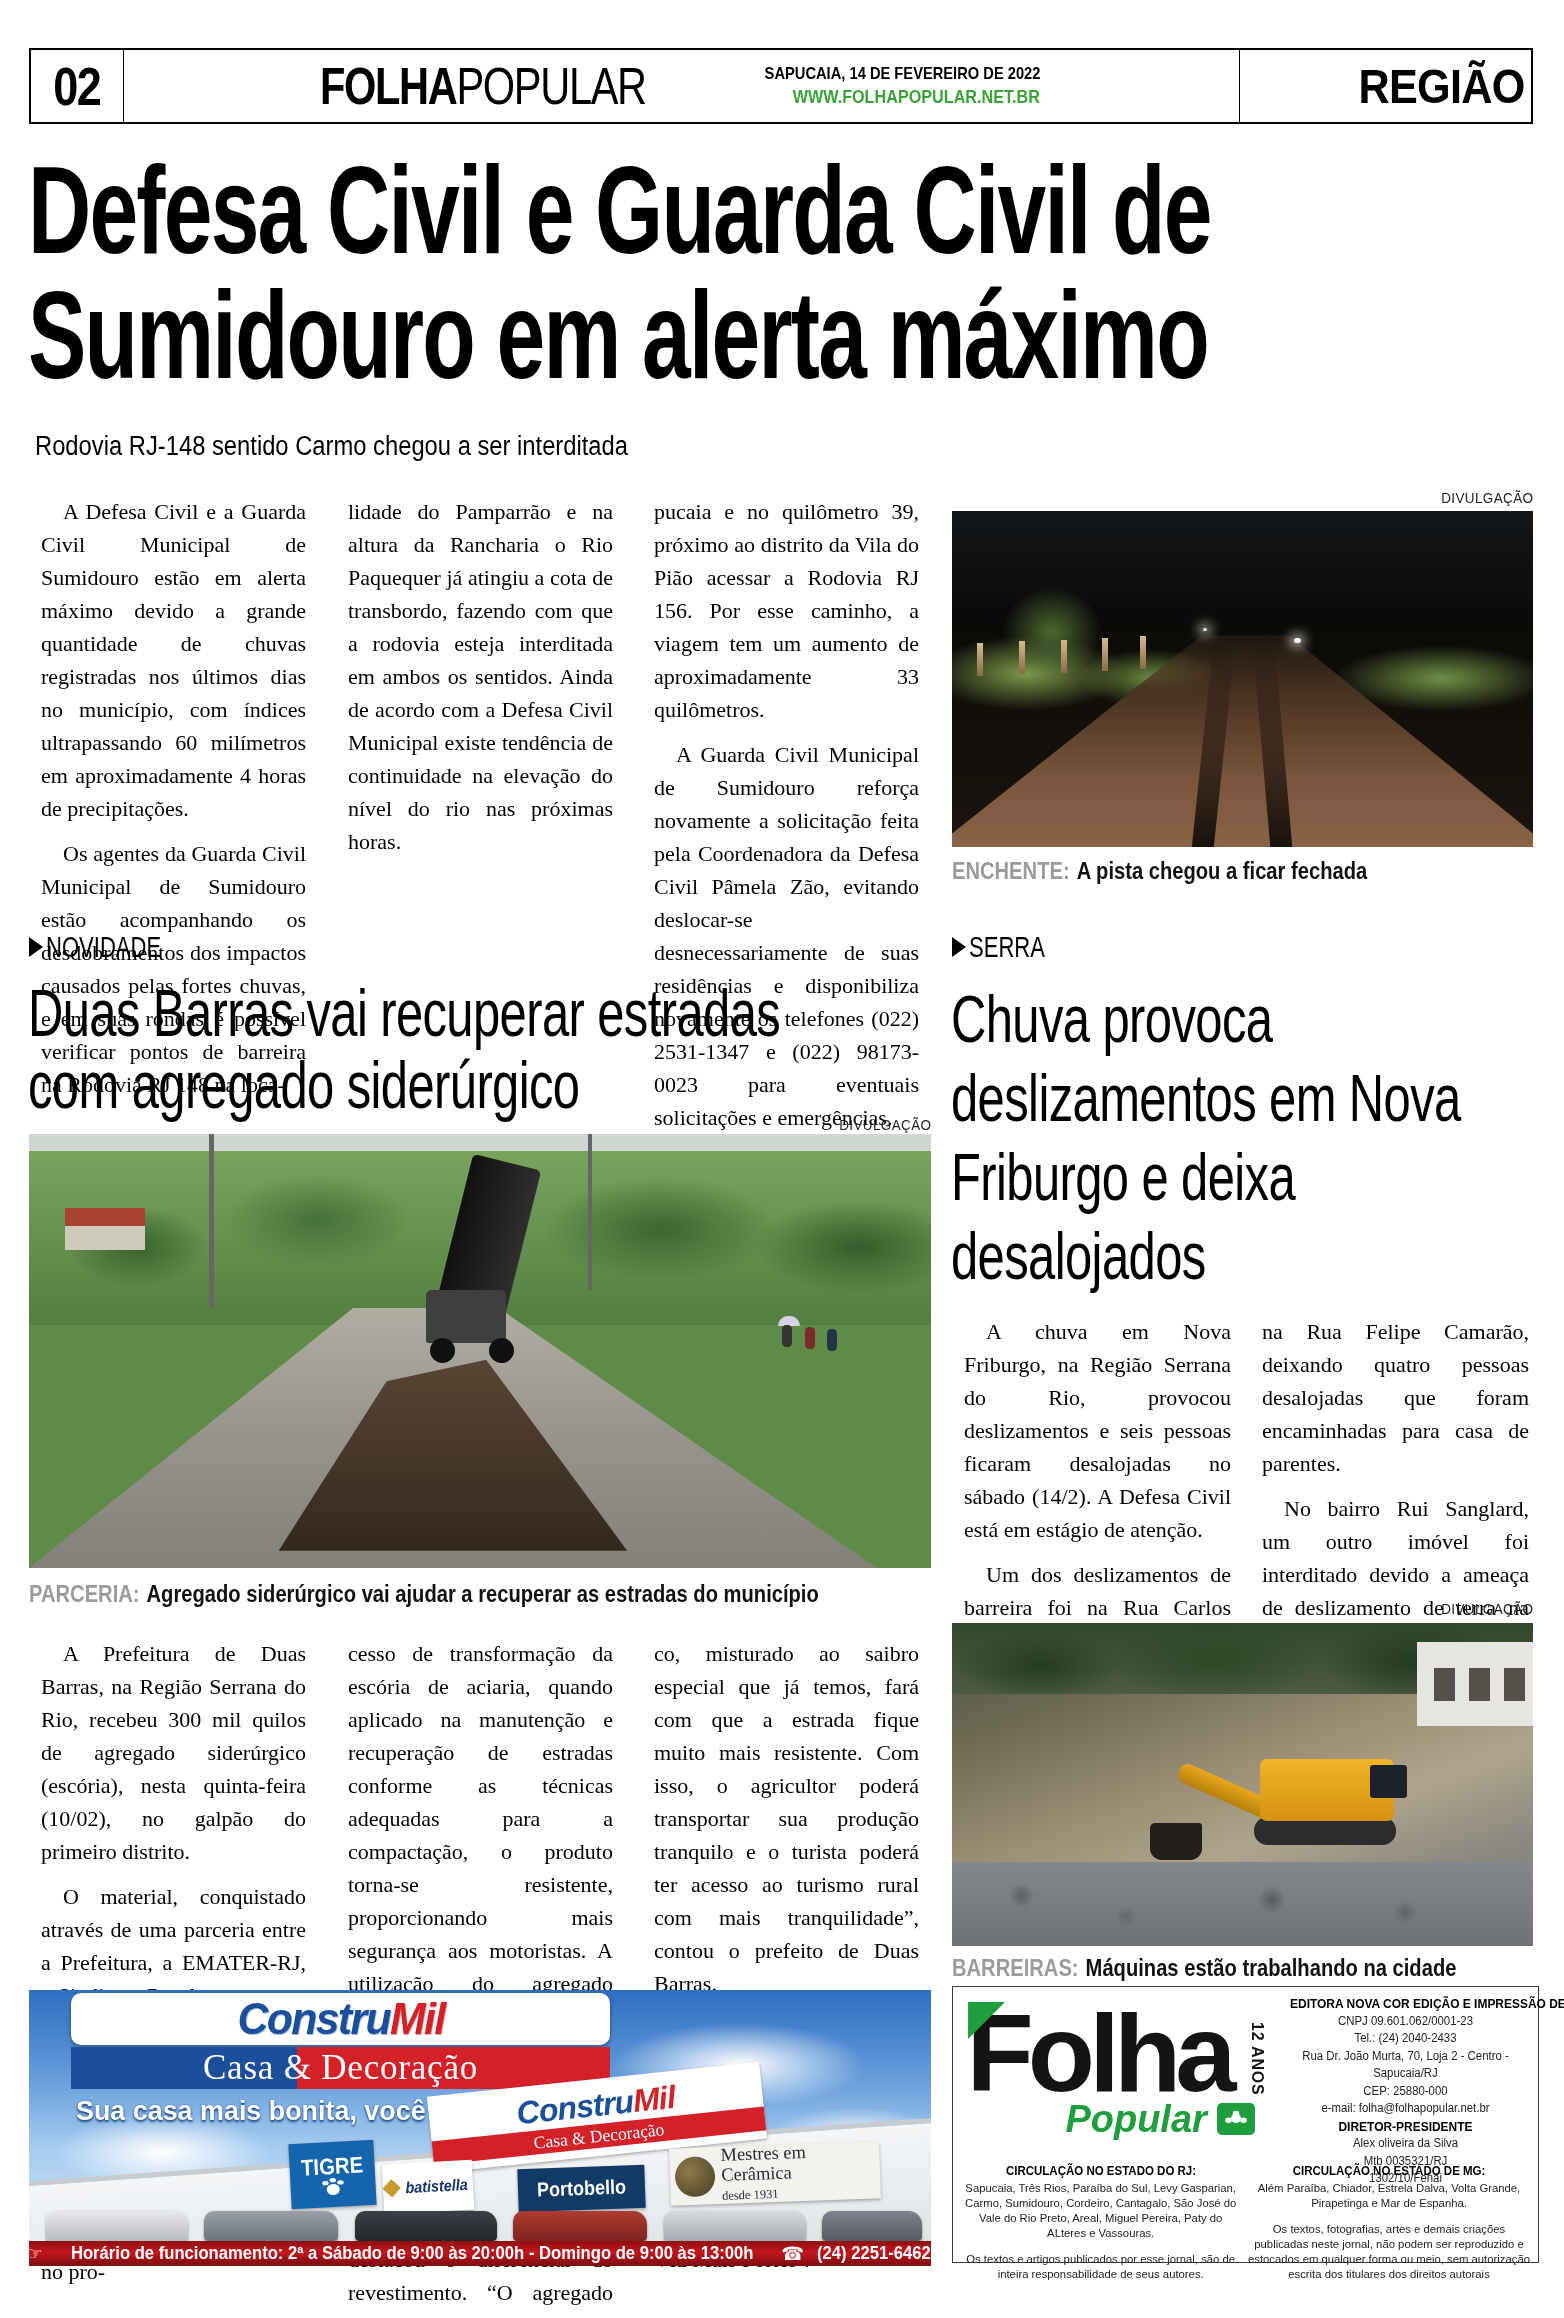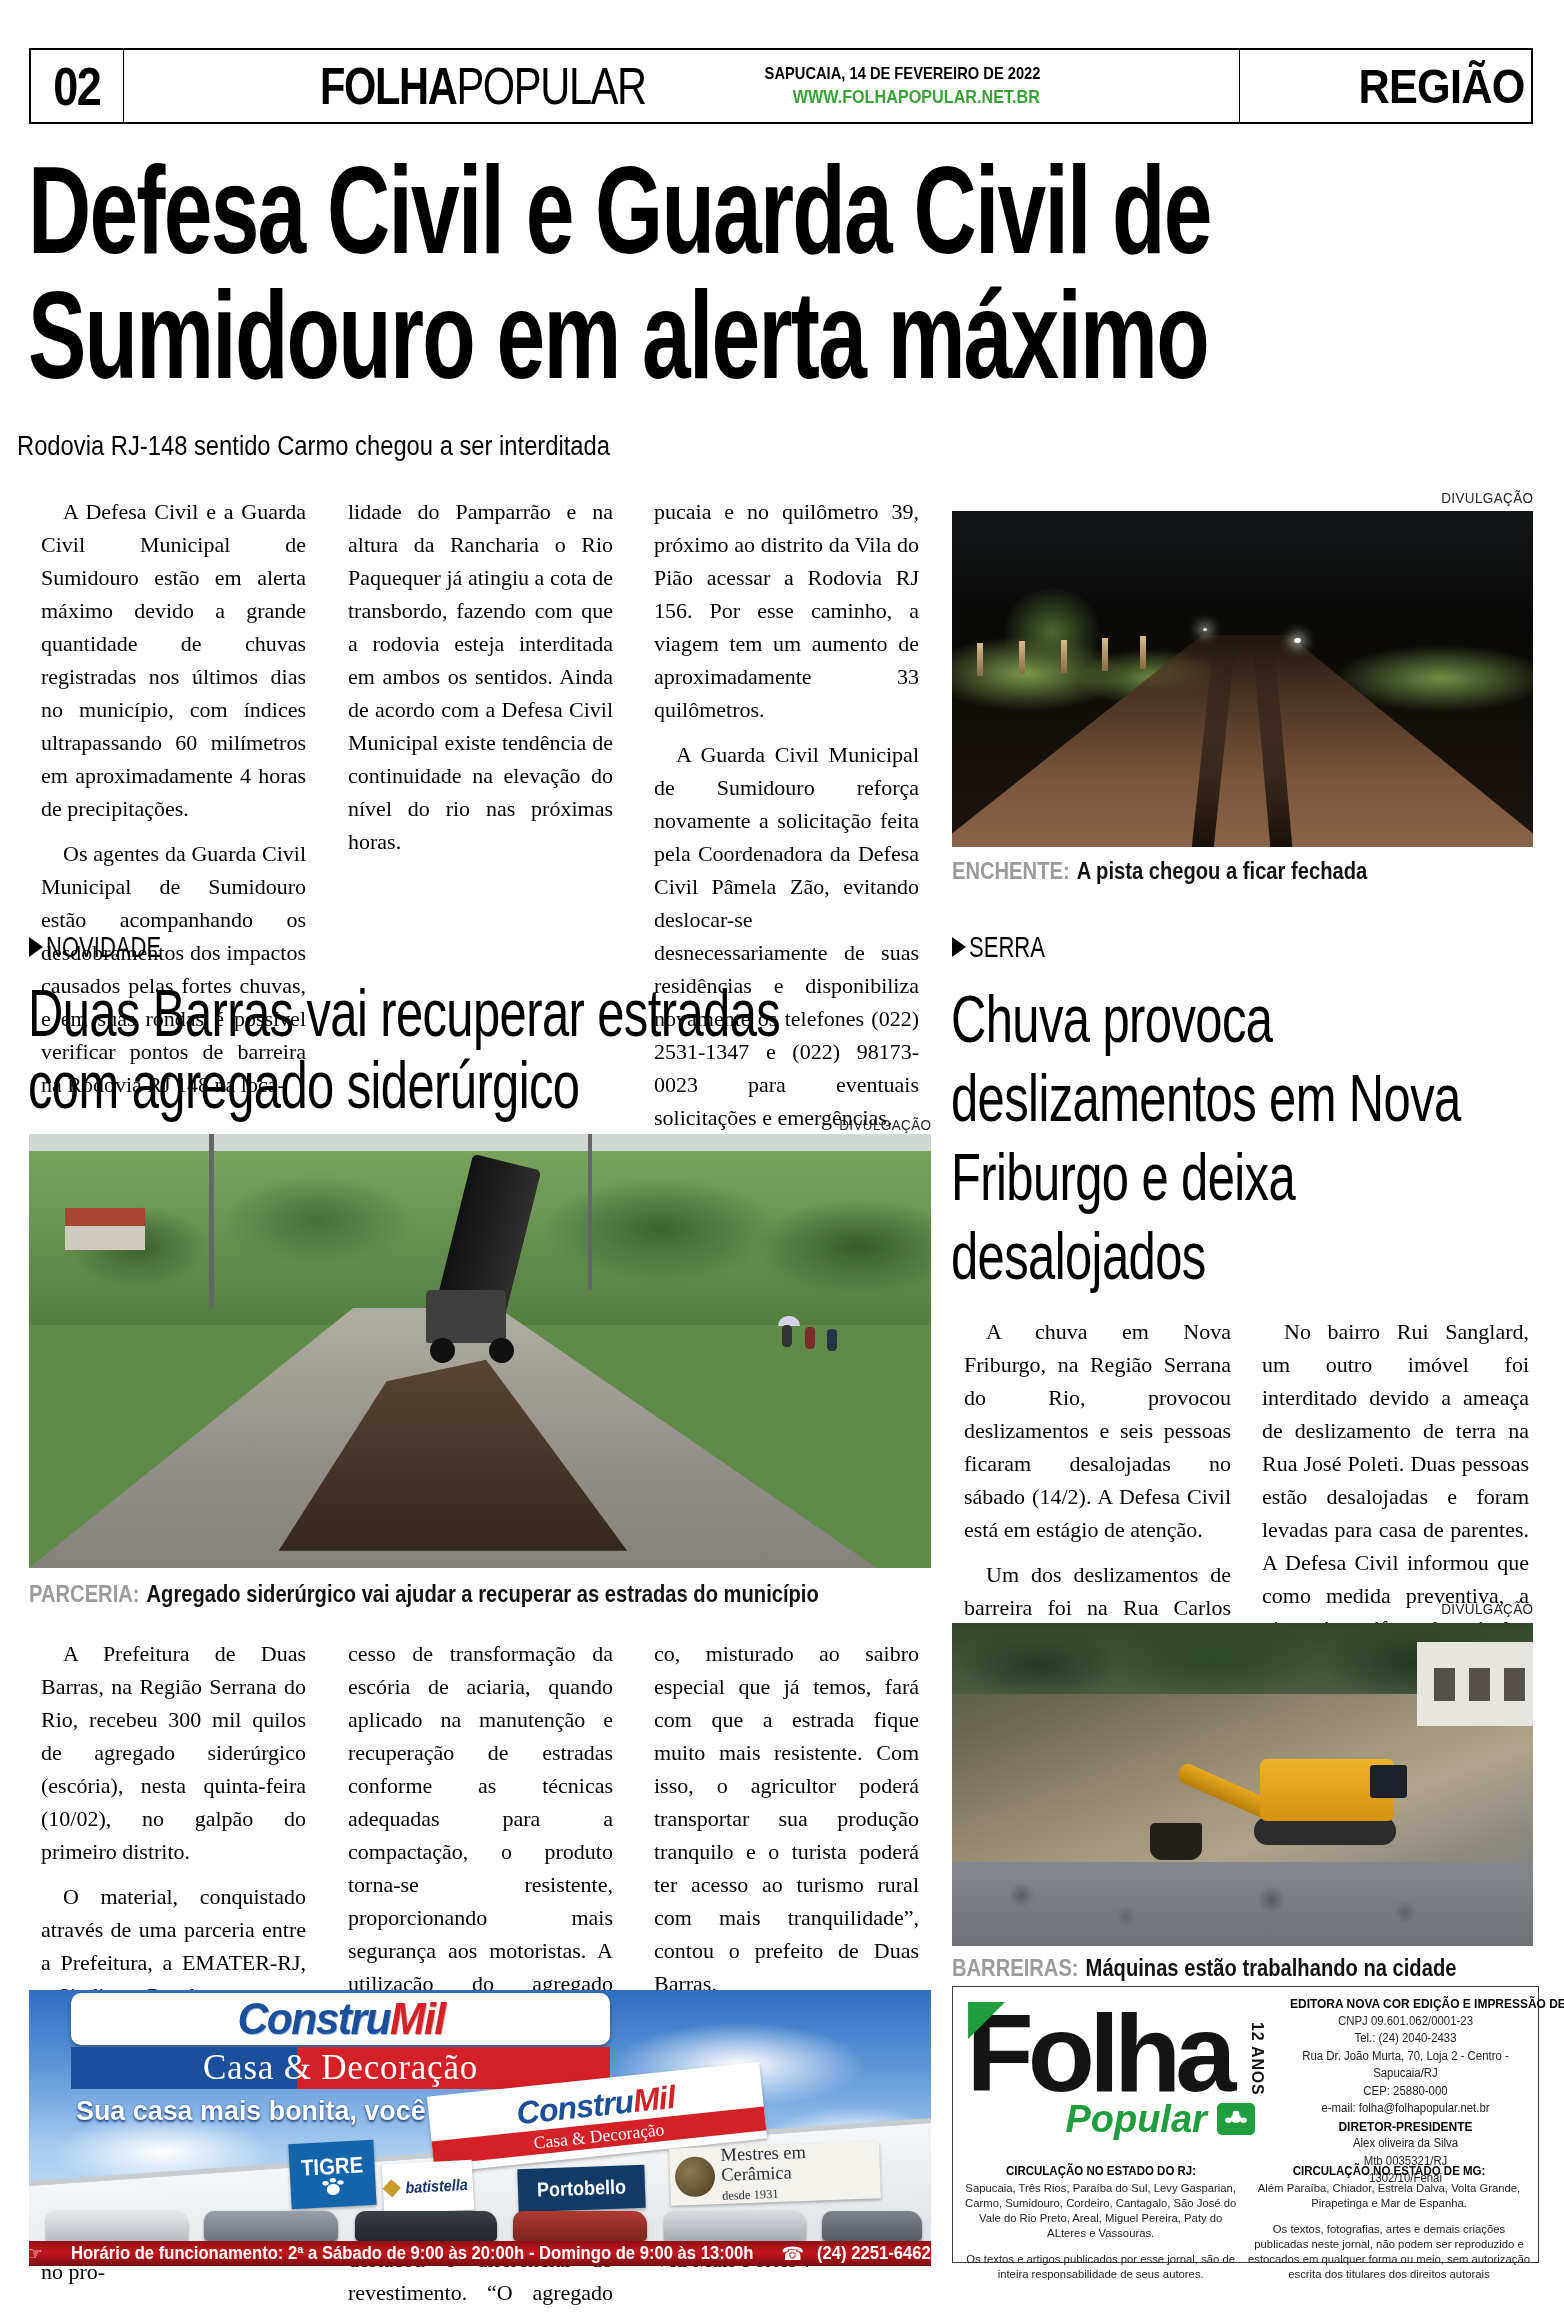--- a/index.html
+++ b/index.html
@@ -22,21 +22,21 @@
   .dateline{text-align:right;line-height:22px;}
   .dateline .d1{font-size:16.7px;font-weight:700;transform:scaleX(.88);}
   .dateline .d2{font-size:18.4px;font-weight:700;color:#3aa335;transform:scaleX(.88);}
   .mh-section{width:284px;display:flex;align-items:center;justify-content:flex-end;padding-right:6.7px;}
   .mh-section span{font-size:48px;font-weight:900;transform:scaleX(.9);letter-spacing:-0.8px;}
 
   
   .lead-headline{left:27.6px;top:147px;}
   .lead-headline div{font-size:125px;font-weight:800;line-height:125px;letter-spacing:-2.5px;
                      transform:scaleX(.7);transform-origin:left top;white-space:nowrap;}
-  .lead-sub{left:17px;top:431px;text-align:right;}
+  .lead-sub{left:35px;top:431px;text-align:right;}
   .lead-sub span{font-size:27px;font-weight:500;transform:scaleX(.88);}
 
   
   .col{position:absolute;width:289px;font-family:"Liberation Serif",serif;
        font-size:22px;line-height:33px;text-align:justify;}
   .col p{margin:12px;}
   .col p.ind{text-indent:22px;}
   .lead-col{top:483px;}
   .nov-col{top:1625px;}
   .ser-col{top:1303px;width:291px;}
@@ -320,20 +320,21 @@
     <div>Friburgo e deixa</div>
     <div>desalojados</div>
   </div>
 
   <div class="col ser-col" style="left:952px">
     <p class="ind">A chuva em Nova Friburgo, na Região Serrana do Rio, provocou deslizamentos e seis pessoas ficaram desalojadas no sábado (14/2). A Defesa Civil está em estágio de atenção.</p>
     <p class="ind">Um dos deslizamentos de barreira foi na Rua Carlos Éboli, entre as ruas Almirante Barroso e General Andrade Neves, no bairro Vilage. A via permanece interditada para a estabilização do terreno.</p>
     <p class="ind">O outro deslizamento de barreira foi no bairro Ponte da Saudade. A Defesa Civil interditou um imóvel</p>
   </div>
   <div class="col ser-col" style="left:1250px">
+    <p>na Rua Felipe Camarão, deixando quatro pessoas desalojadas que foram encaminhadas para casa de parentes.</p>
     <p class="ind">No bairro Rui Sanglard, um outro imóvel foi interditado devido a ameaça de deslizamento de terra na Rua José Poleti. Duas pessoas estão desalojadas e foram levadas para casa de parentes. A Defesa Civil informou que como medida preventiva, a via terá o tráfego de veículos pesados (ônibus e caminhões) interrompido.</p>
   </div>
 
   <div class="abs credit" style="right:31px;top:1600px;">
     <span>DIVULGAÇÃO</span>
   </div>
 
   <div class="abs photo3">
     <div class="p3-veg"></div>
     <div class="p3-bldg">

